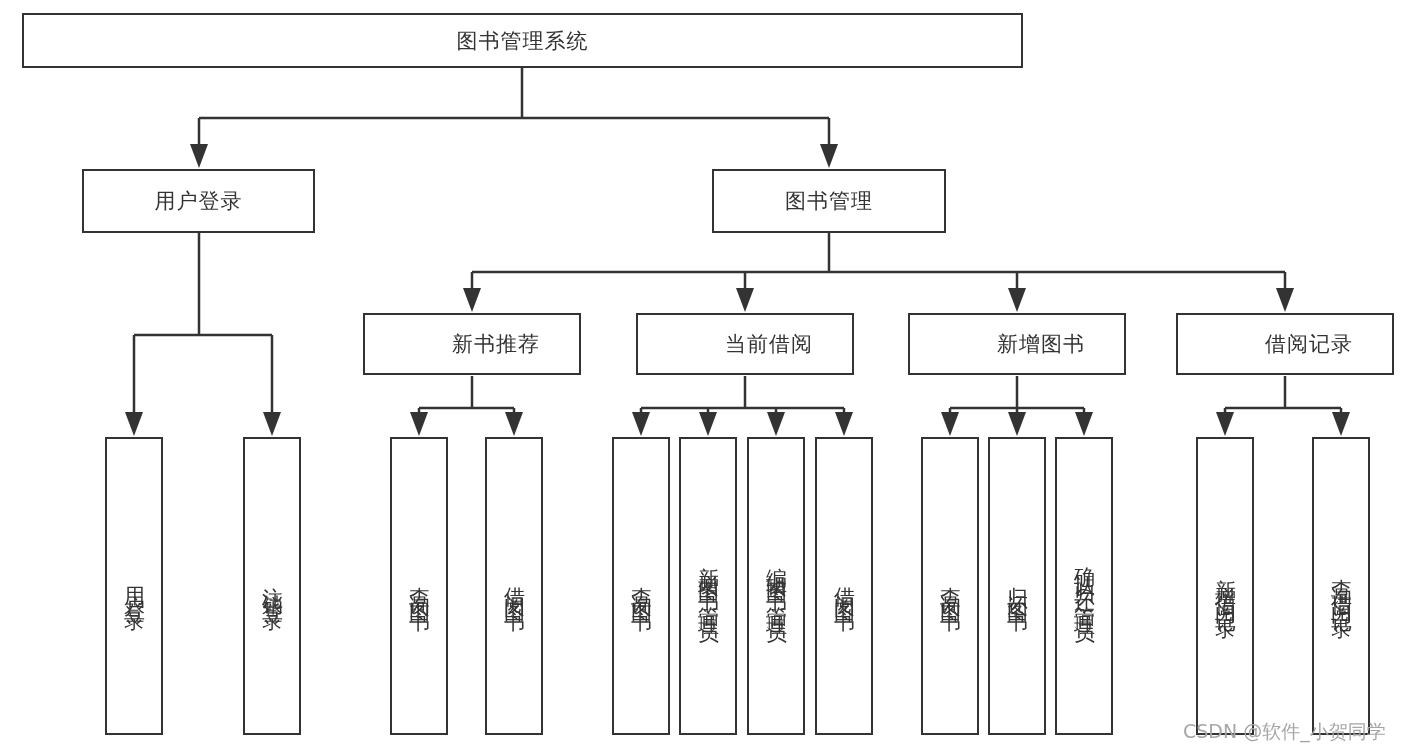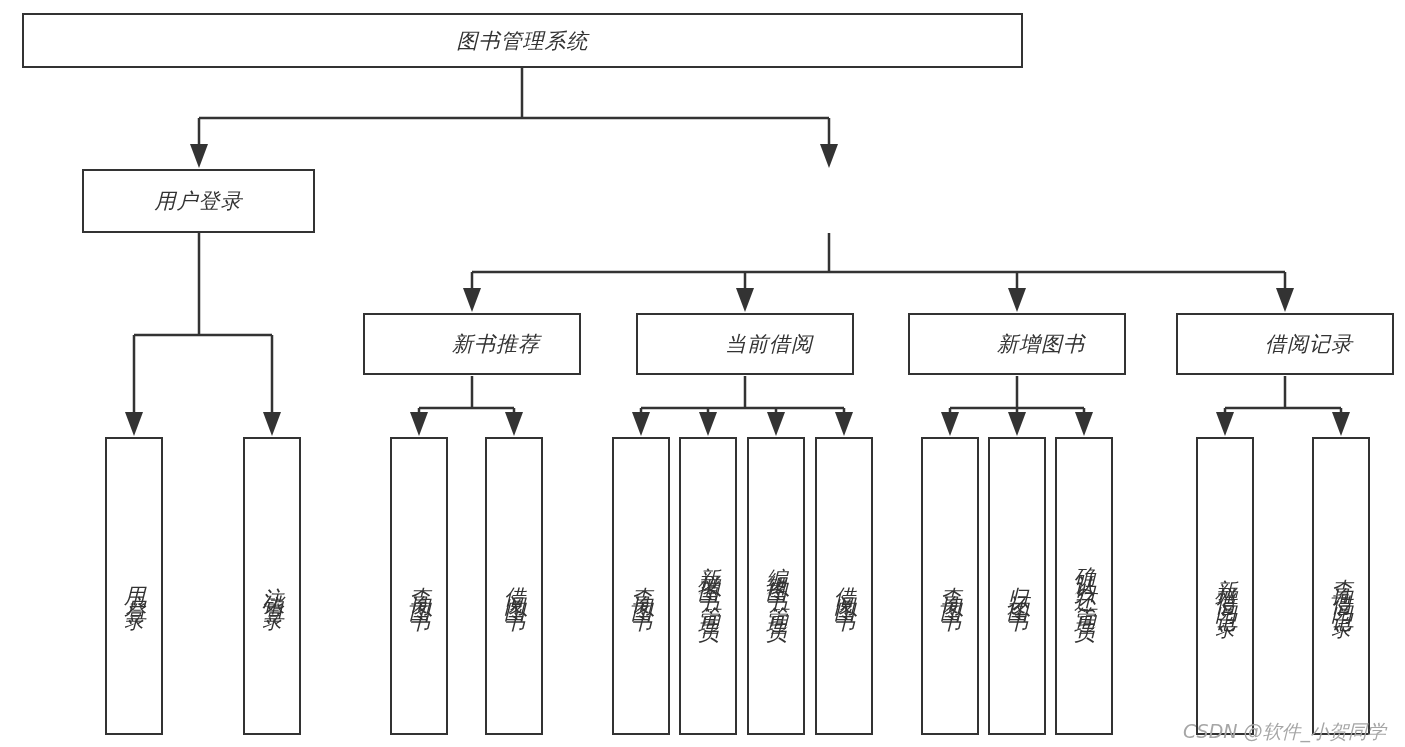--- a/index.html
+++ b/index.html
@@ -2,21 +2,20 @@
 <html><head>
 <meta charset="utf-8">
 <style>
   html,body{margin:0;padding:0;background:#ffffff;}
   body{font-family:"DejaVu Sans","Liberation Sans",sans-serif;}
   #canvas{
     position:relative;
     width:1405px;height:747px;
     background:#ffffff;
     overflow:hidden;
-    font-style:italic;
   }
   #connectors{position:absolute;left:0;top:0;z-index:0;}
   .hbox{
     position:absolute;
     box-sizing:border-box;
     background:#ffffff;
     border:2.5px solid #333333;
     display:flex;align-items:center;justify-content:center;
     z-index:1;
   }
@@ -96,20 +95,23 @@
       </g>
   </svg>
 
   <div class="hbox box-root">
     <span>图书管理系统</span>
   </div>
 
   <div class="hbox box-user-login">
     <span>用户登录</span>
   </div>
+  <div class="hbox box-book-mgmt">
+    <span>图书管理</span>
+  </div>
 
   <div class="hbox box-l3 box-new-books">
     <span>新书推荐</span>
   </div>
   <div class="hbox box-l3 box-book-borrow">
     <span>当前借阅</span>
   </div>
   <div class="hbox box-l3 box-current-borrow">
     <span>新增图书</span>
   </div>

